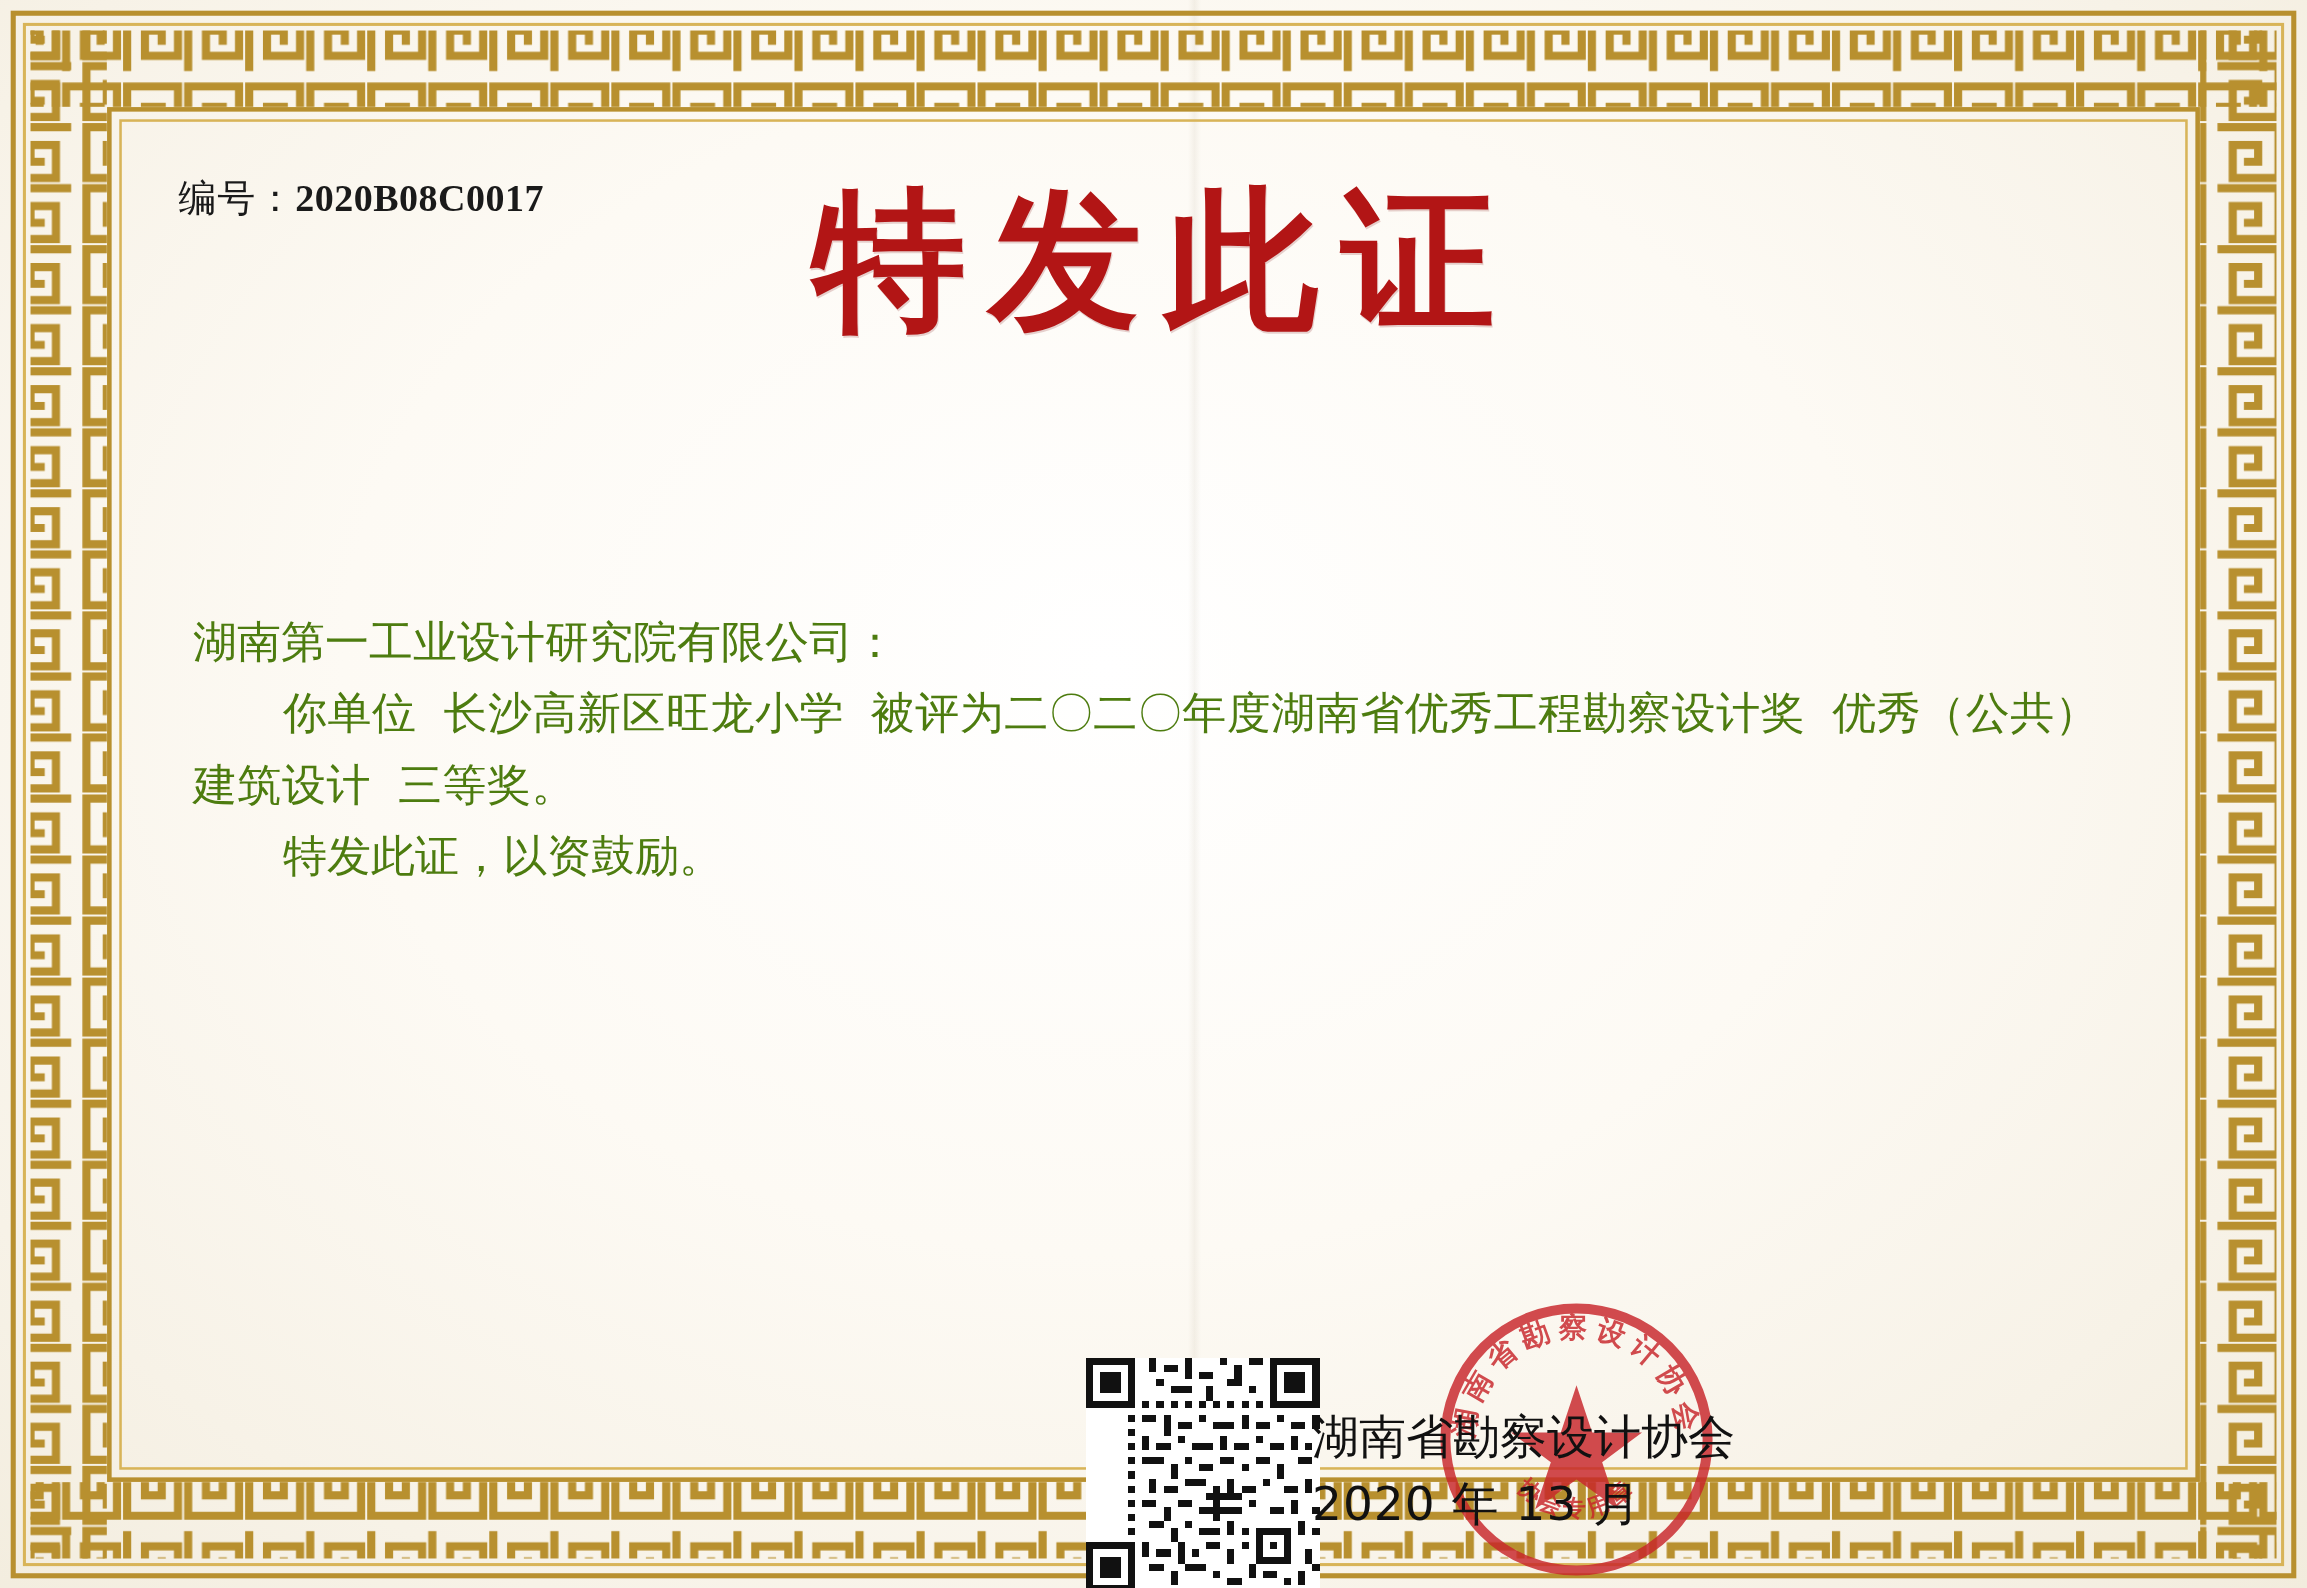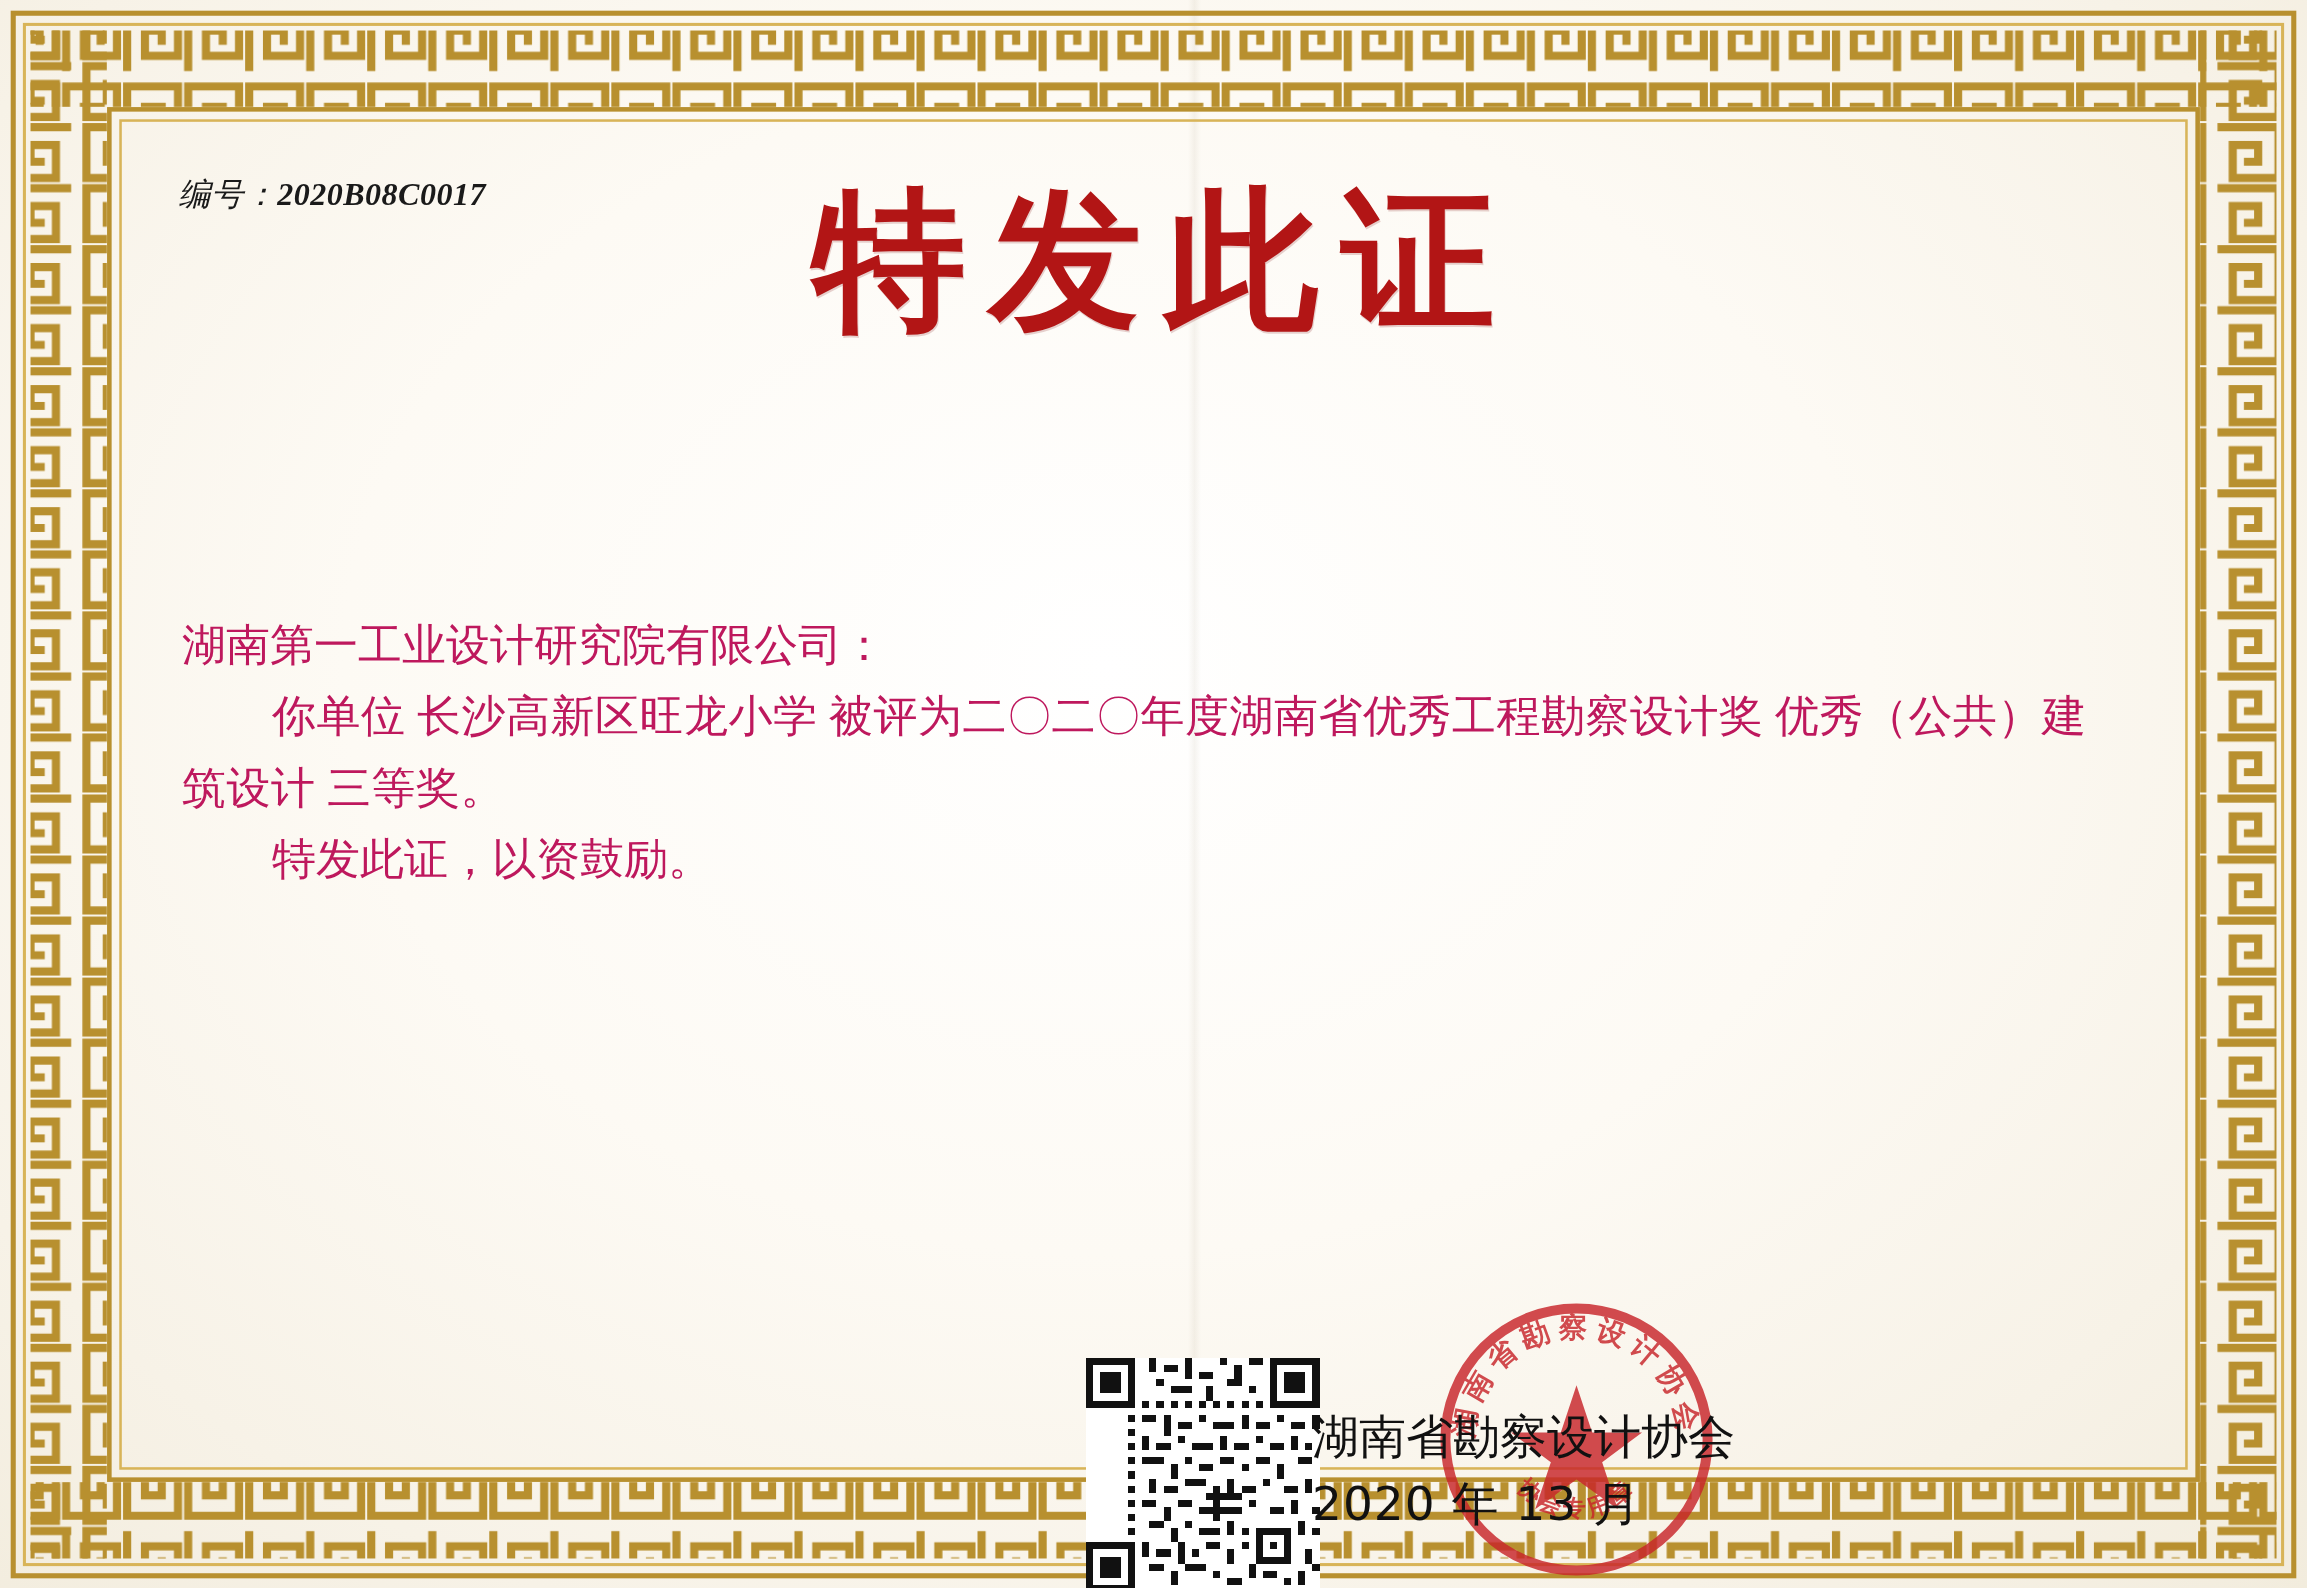--- a/index.html
+++ b/index.html
@@ -59,26 +59,25 @@
     left: 168px;
     top: 127px;
     right: 168px;
     bottom: 127px;
   }
 
   .serial {
     position: absolute;
     left: 10.2px;
     top: 46px;
-    font-size: 32px;
+    font-size: 38px;
     color: #1a1a1a;
     letter-spacing: 1px;
     white-space: nowrap;
     font-family: "DejaVu Sans", "Liberation Sans", sans-serif;
-    font-style: italic;
   }
   .serial .serial-label {
     font-weight: 400;
   }
   .serial .serial-value {
     font-weight: 700;
     font-family: "Liberation Serif", "DejaVu Serif", serif;
     letter-spacing: 0.5px;
   }
 
@@ -93,27 +92,27 @@
     font-size: 153px;
     line-height: 1.06;
     color: #b21515;
     letter-spacing: 23.4px;
     text-indent: 23.4px;
     text-shadow: 1px 1.5px 0 rgba(120,10,10,0.18);
   }
 
   .body-text {
     position: absolute;
-    left: 14px;
+    left: 25px;
     right: 10.2px;
     top: 483px;
     font-size: 44px;
     line-height: 1.62;
-    color: #be185d;
-    font-family: Liberation Serif, serif;
+    color: #4d7c0f;
+    font-family: Liberation Mono, monospace;
   }
   .body-line {
     white-space: normal;
   }
   .indent-2 {
     text-indent: 90px;
   }
   .spaced {
     letter-spacing: 0.5px;
   }

